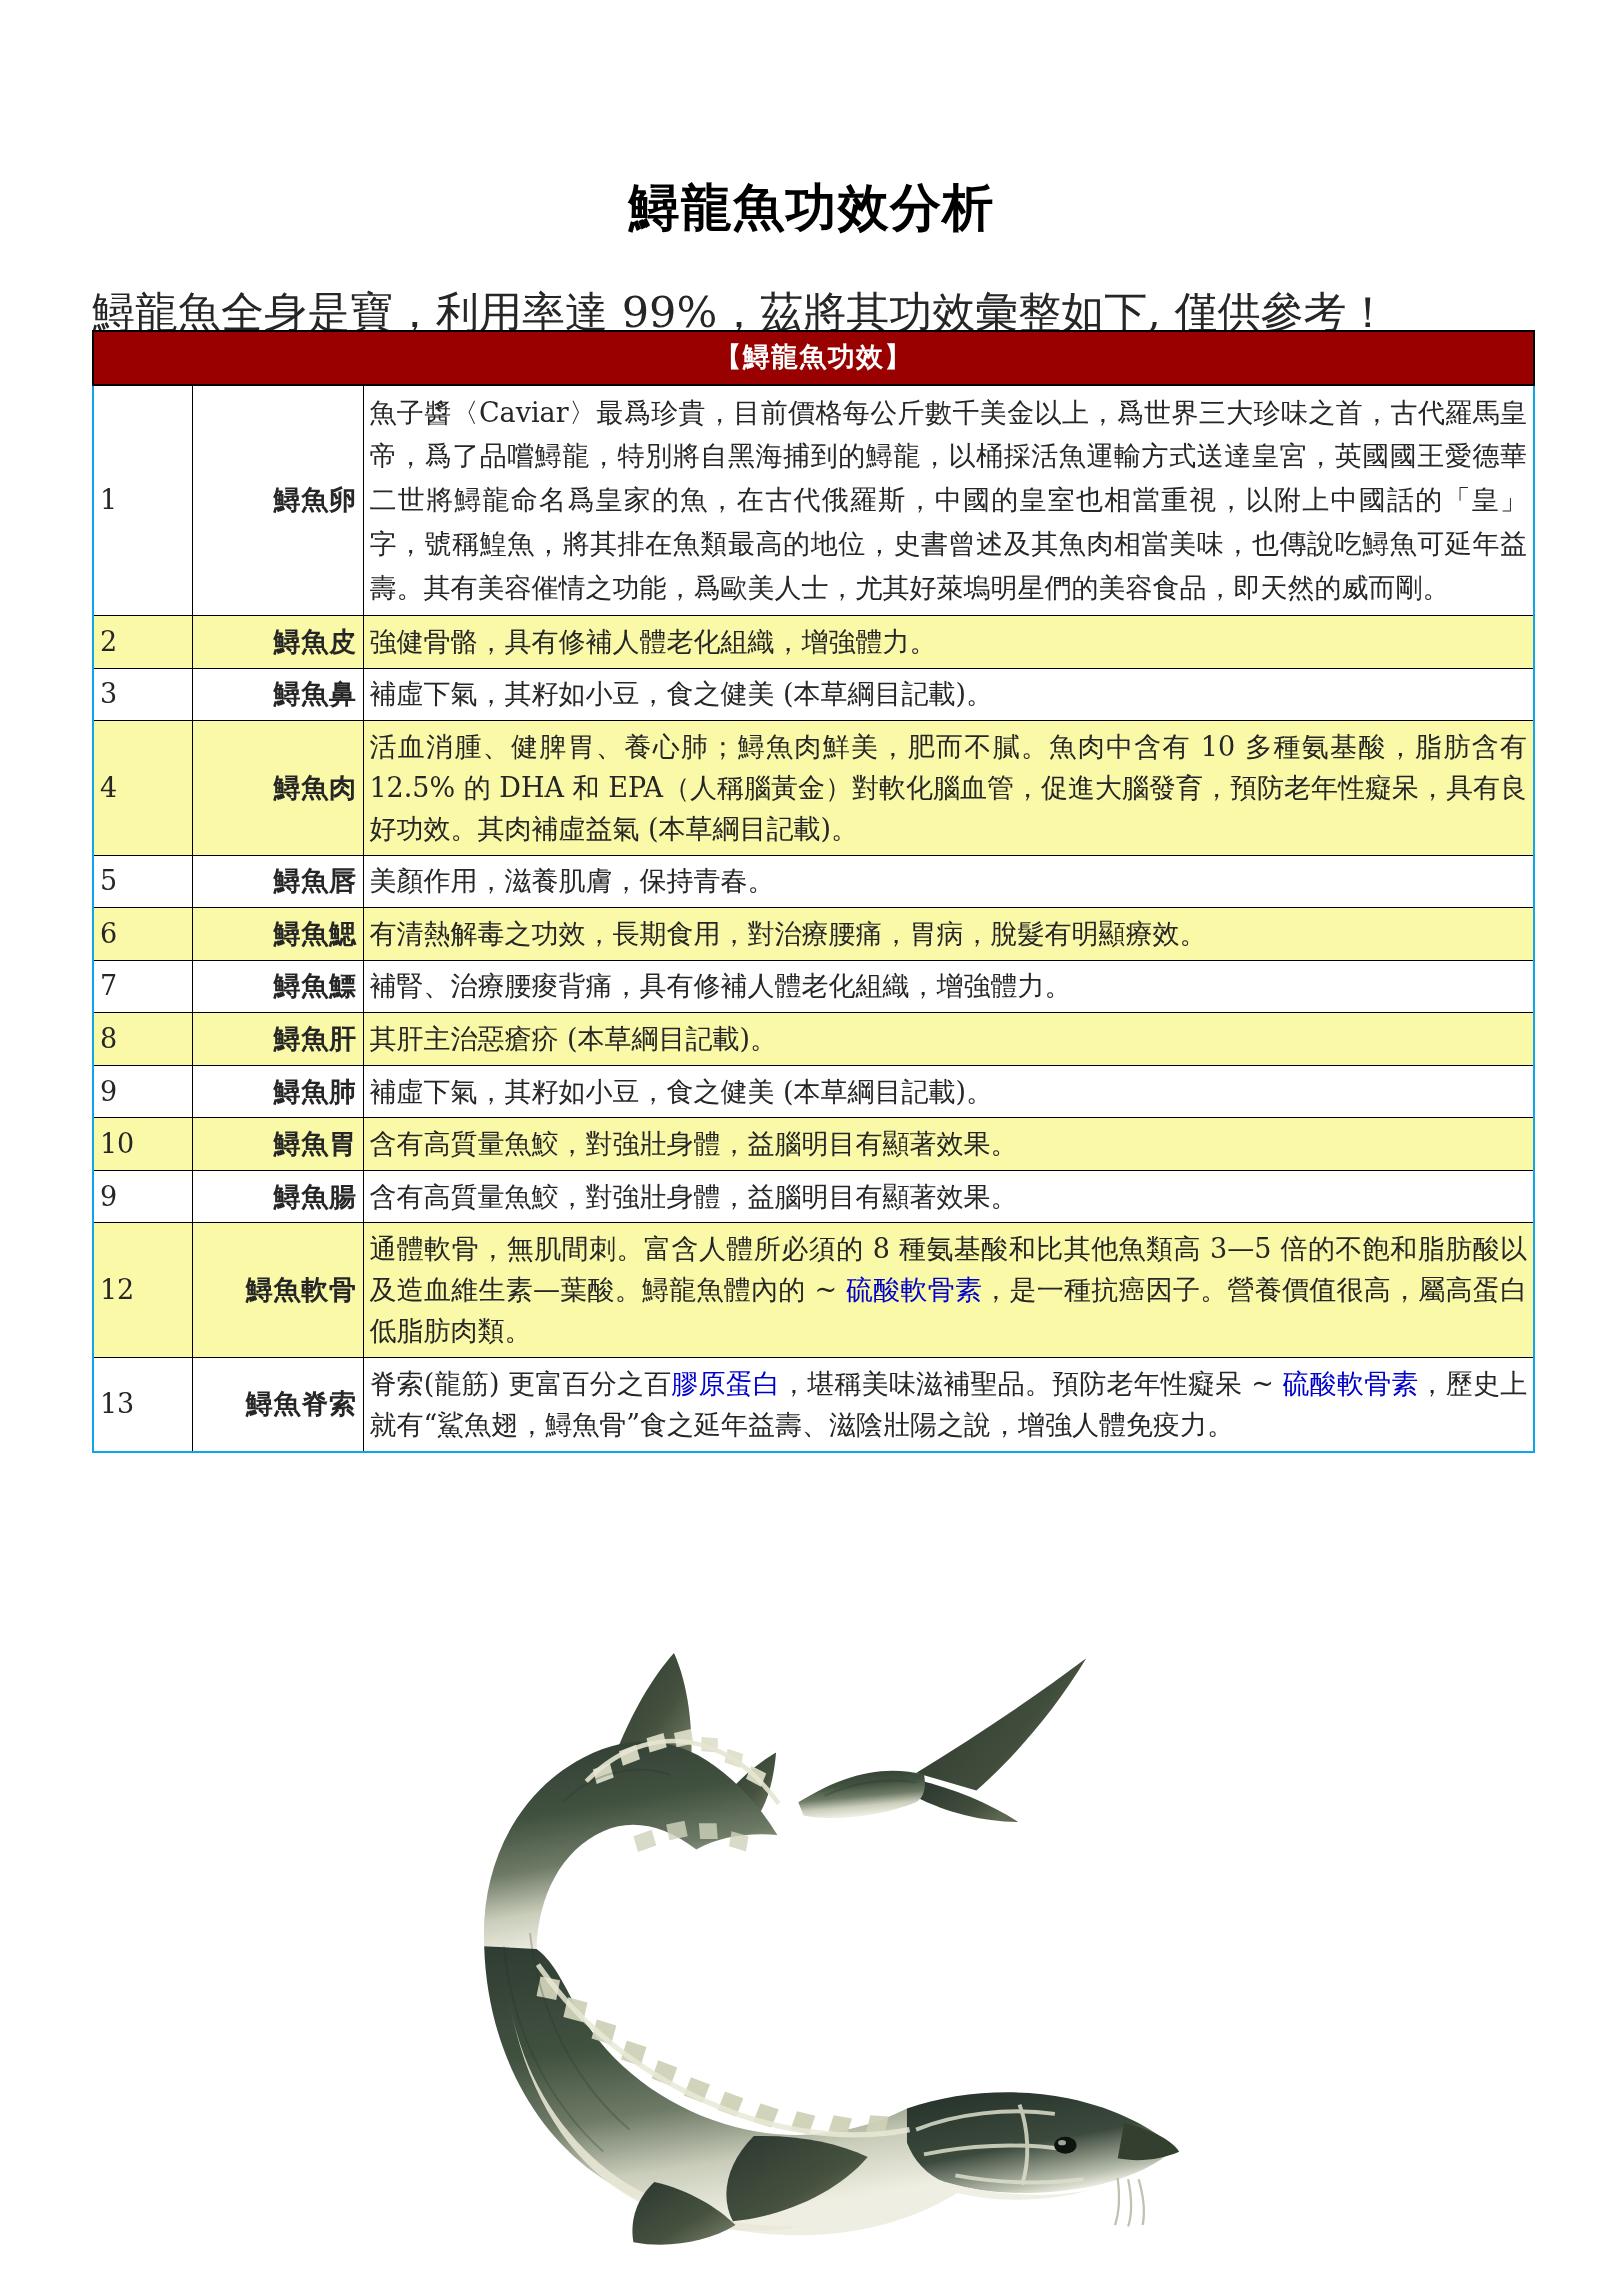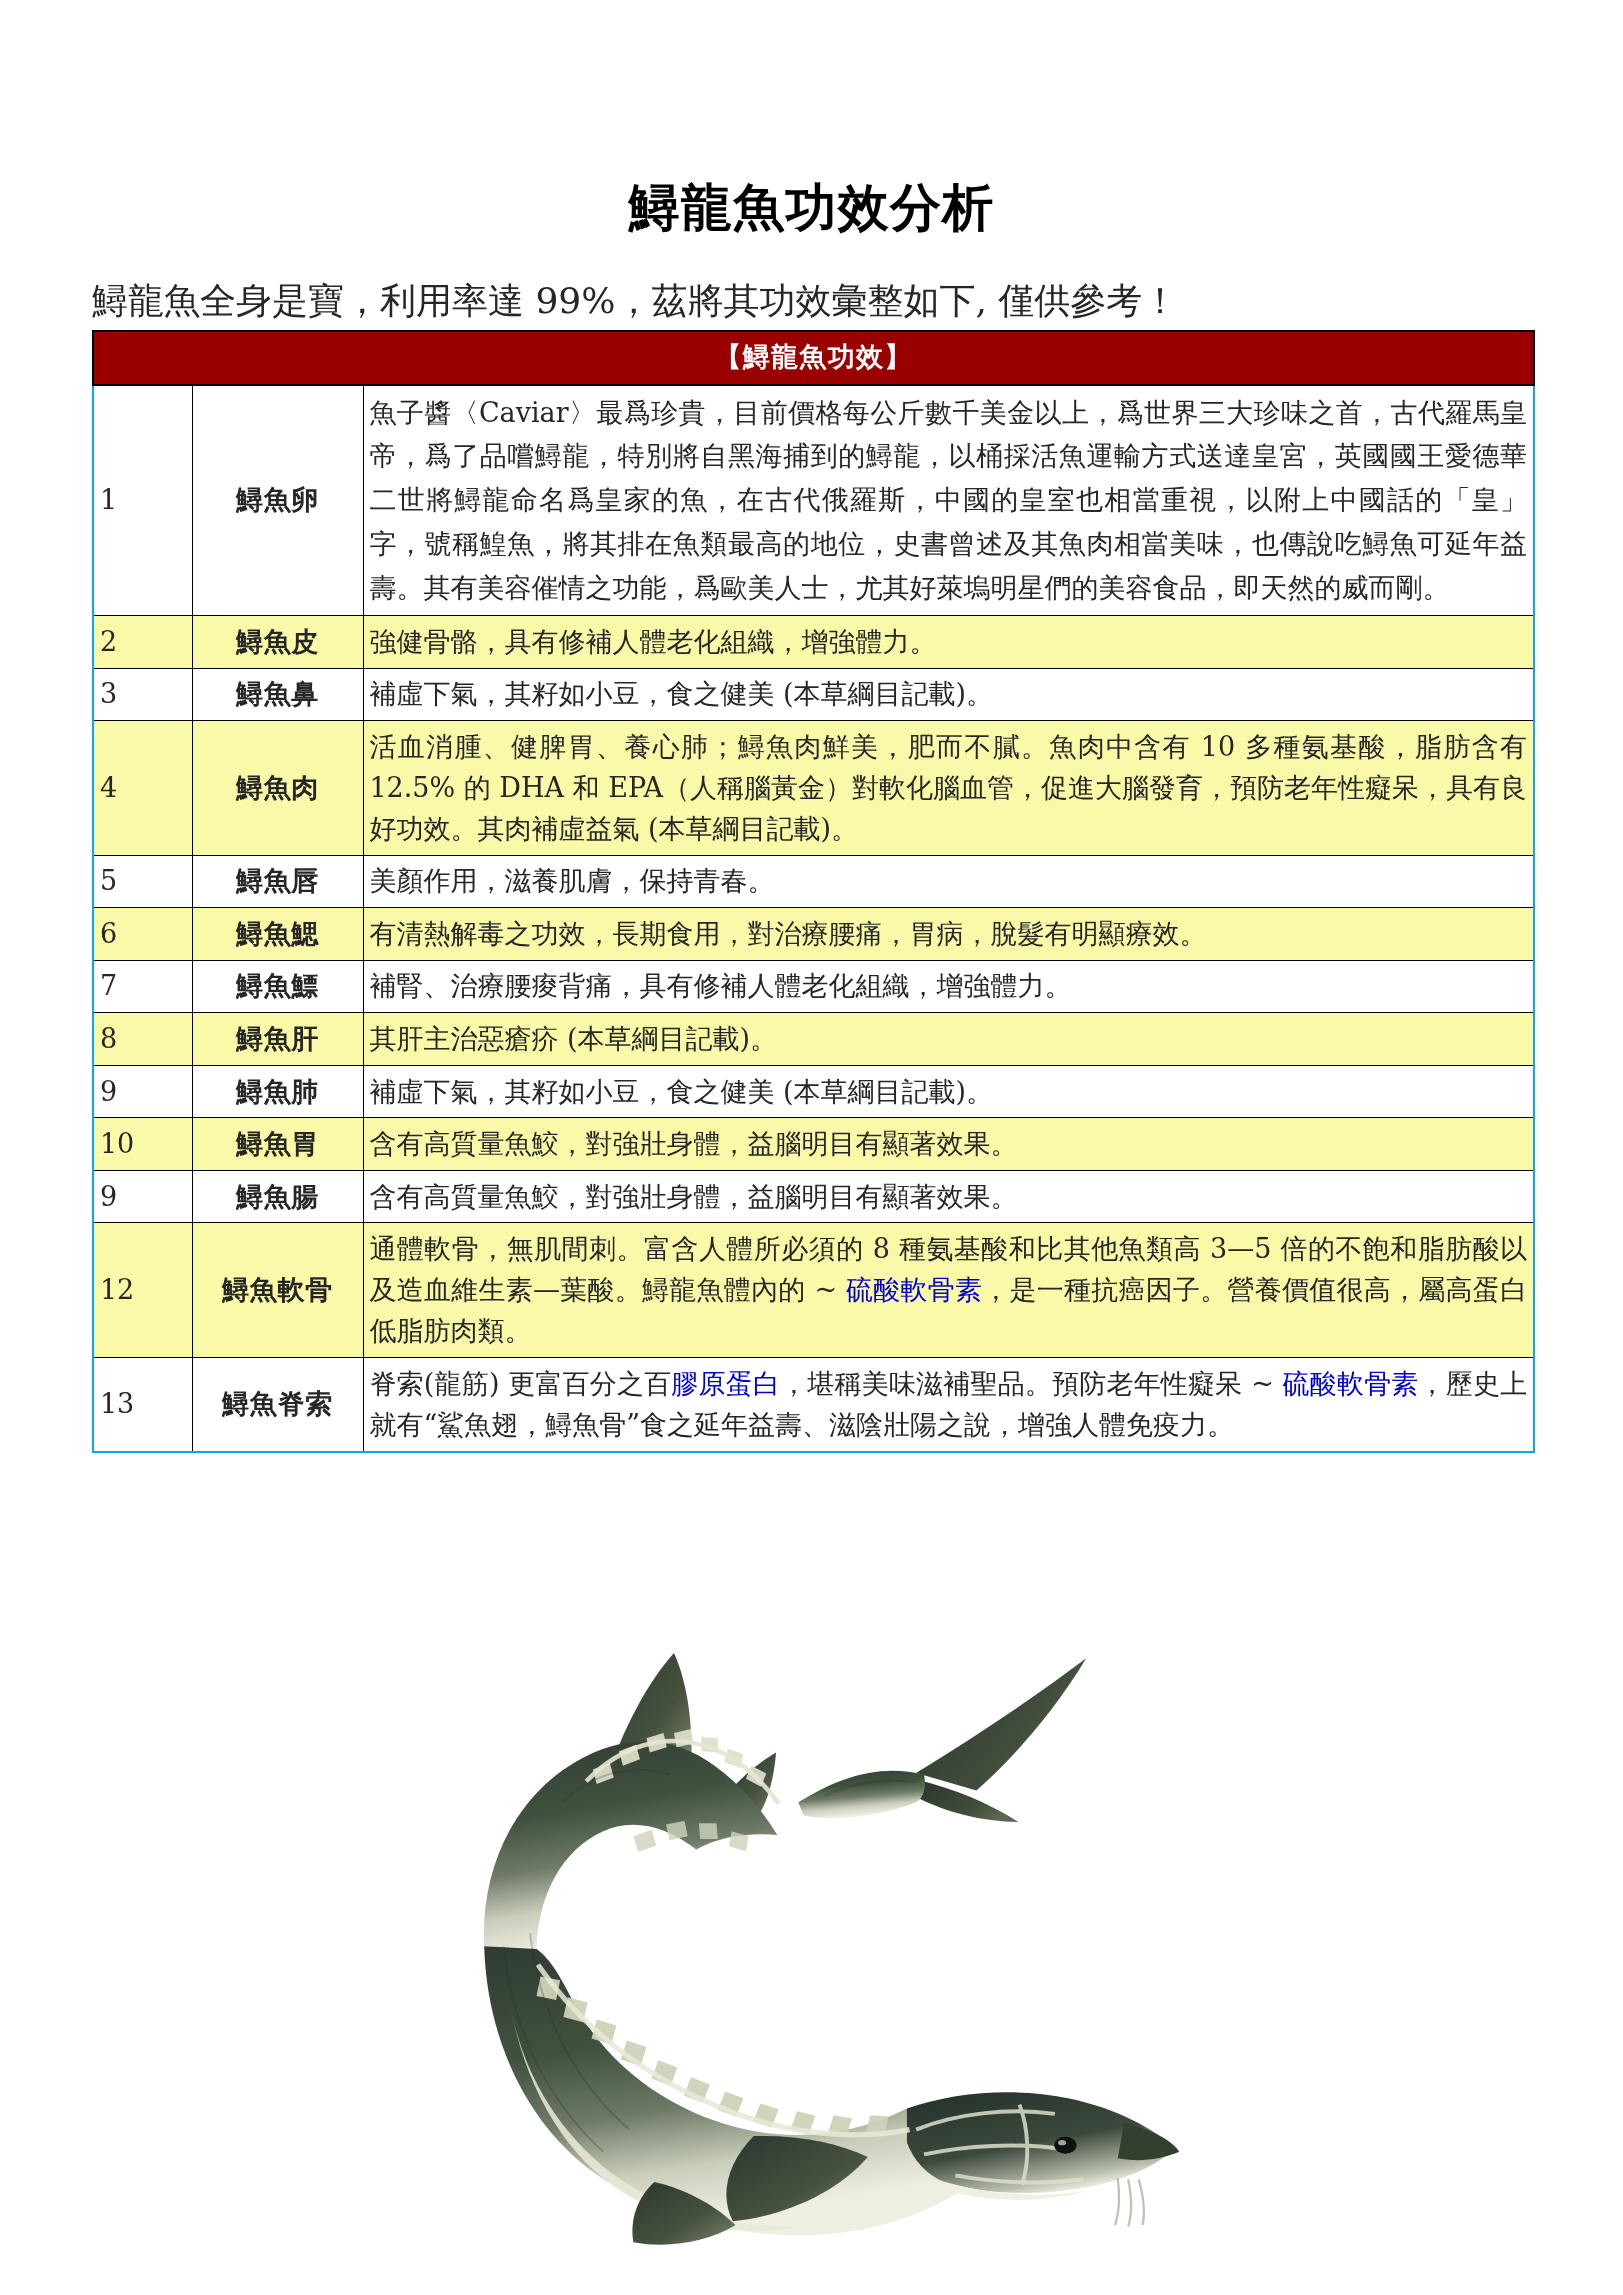--- a/index.html
+++ b/index.html
@@ -36,21 +36,21 @@
     line-height: 1.12;
     color: #000000;
     font-family: "DejaVu Serif", "Liberation Serif", serif;
   }
   
   .lead {
     position: absolute;
     left: 92px;
     top: 242px;
     width: 1446px;
-    font-size: 36px;
+    font-size: 43px;
     line-height: 1.28;
     color: #262626;
     letter-spacing: 0px;
     white-space: nowrap;
   }
   
   .tbl-wrap {
     position: absolute;
     left: 92px;
     top: 330px;
@@ -88,21 +88,21 @@
   }
   table.efficacy tr.alt td { background: #F9F9A8; }
 
   td.no {
     text-align: left;
     padding-left: 7.9px;
     font-size: 26px;
     color: #262626;
   }
   td.part {
-    text-align: center;
+    text-align: right;
     padding-left: 9.2px;
     font-weight: bold;
     font-size: 27px;
     color: #1a1a1a;
     letter-spacing: 0.7px;
   }
   td.desc {
     text-align: justify;
     text-justify: inter-character;
     padding-left: 9.2px;

